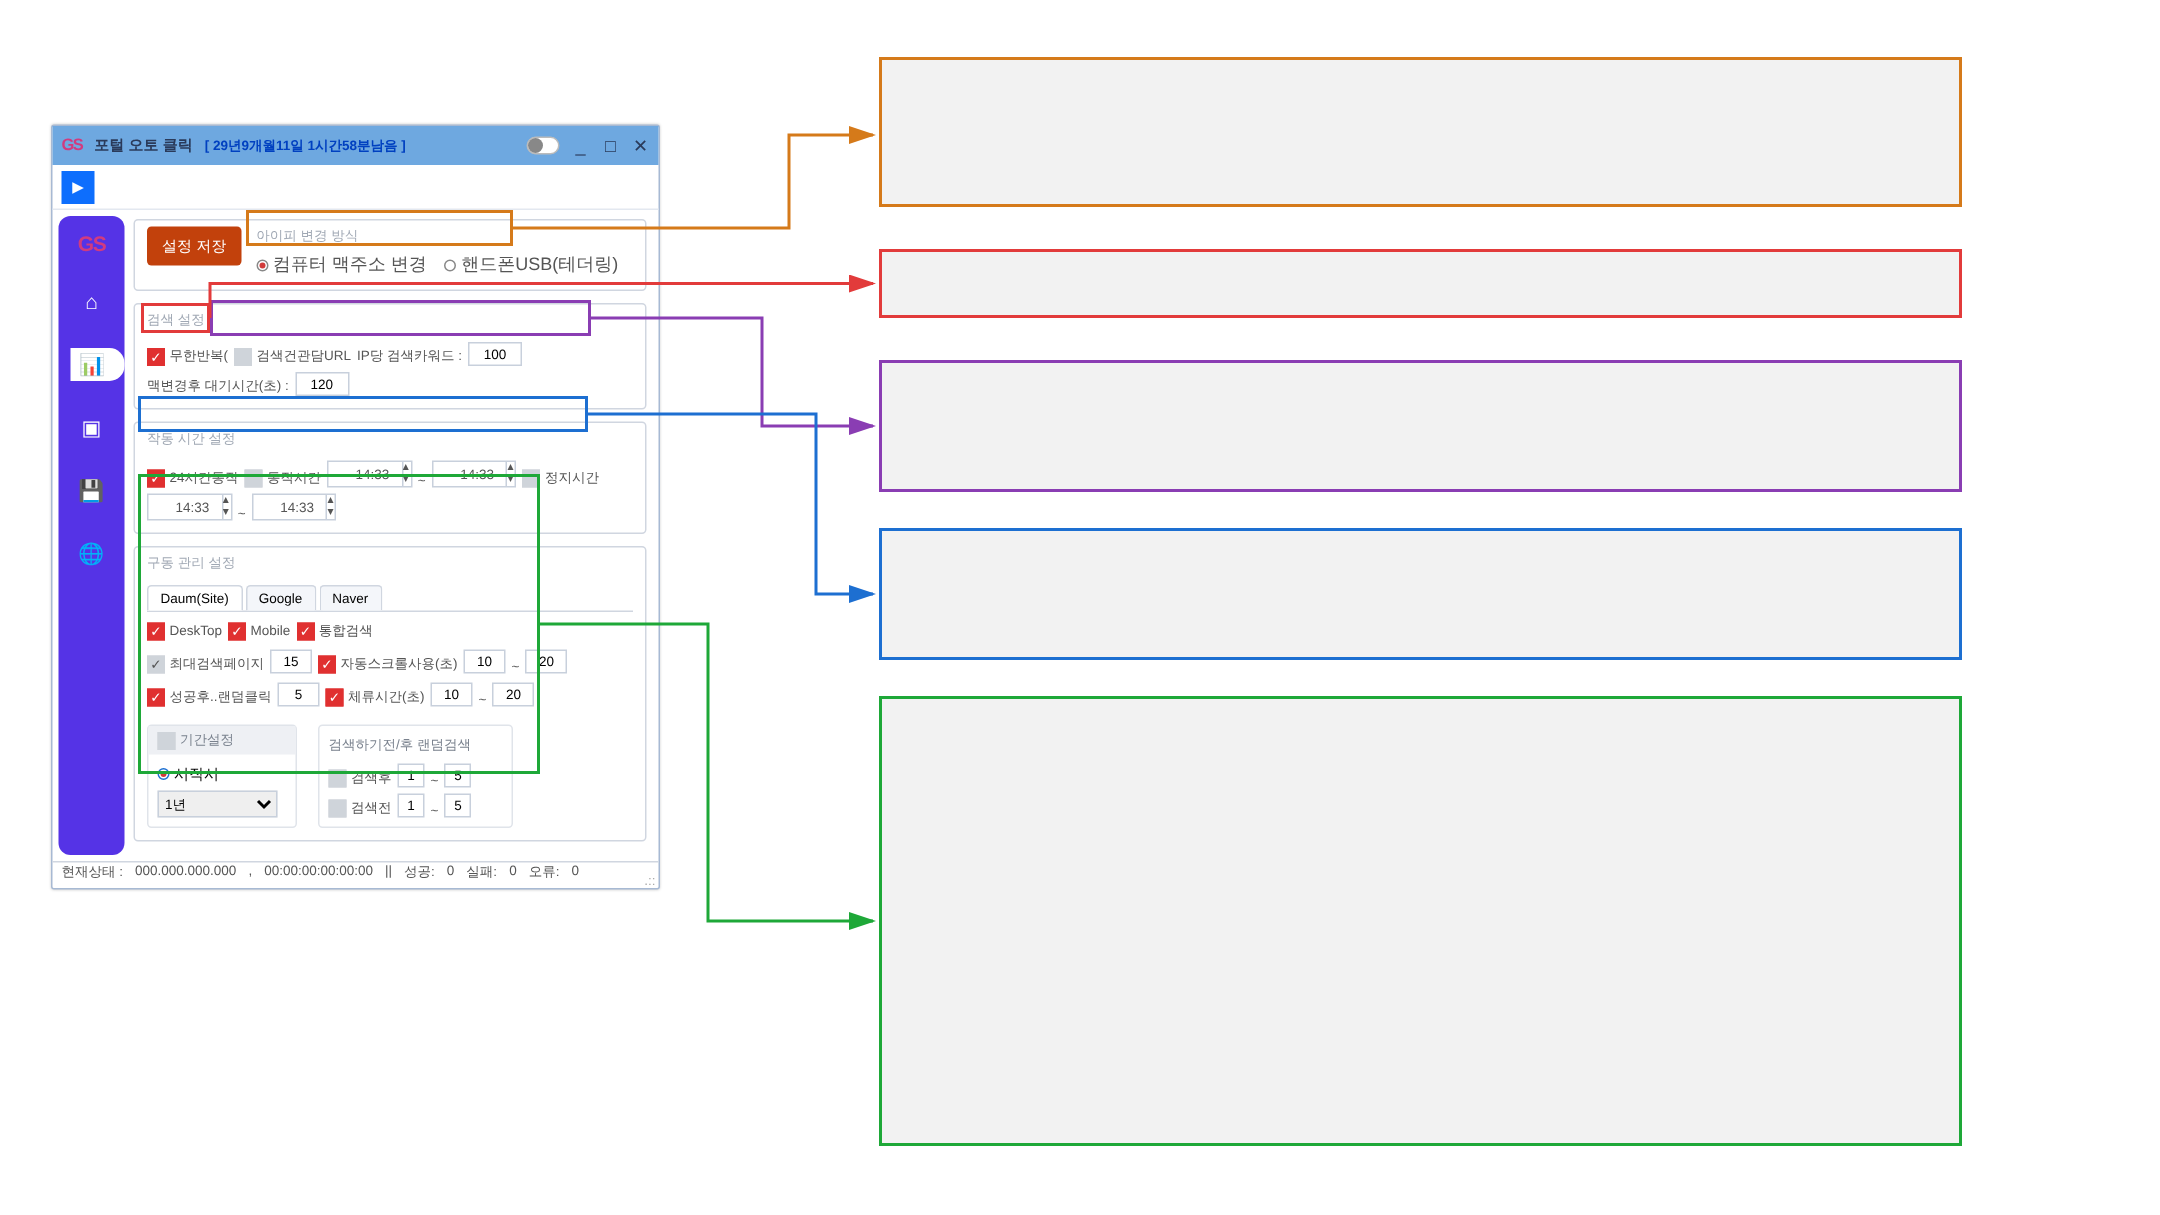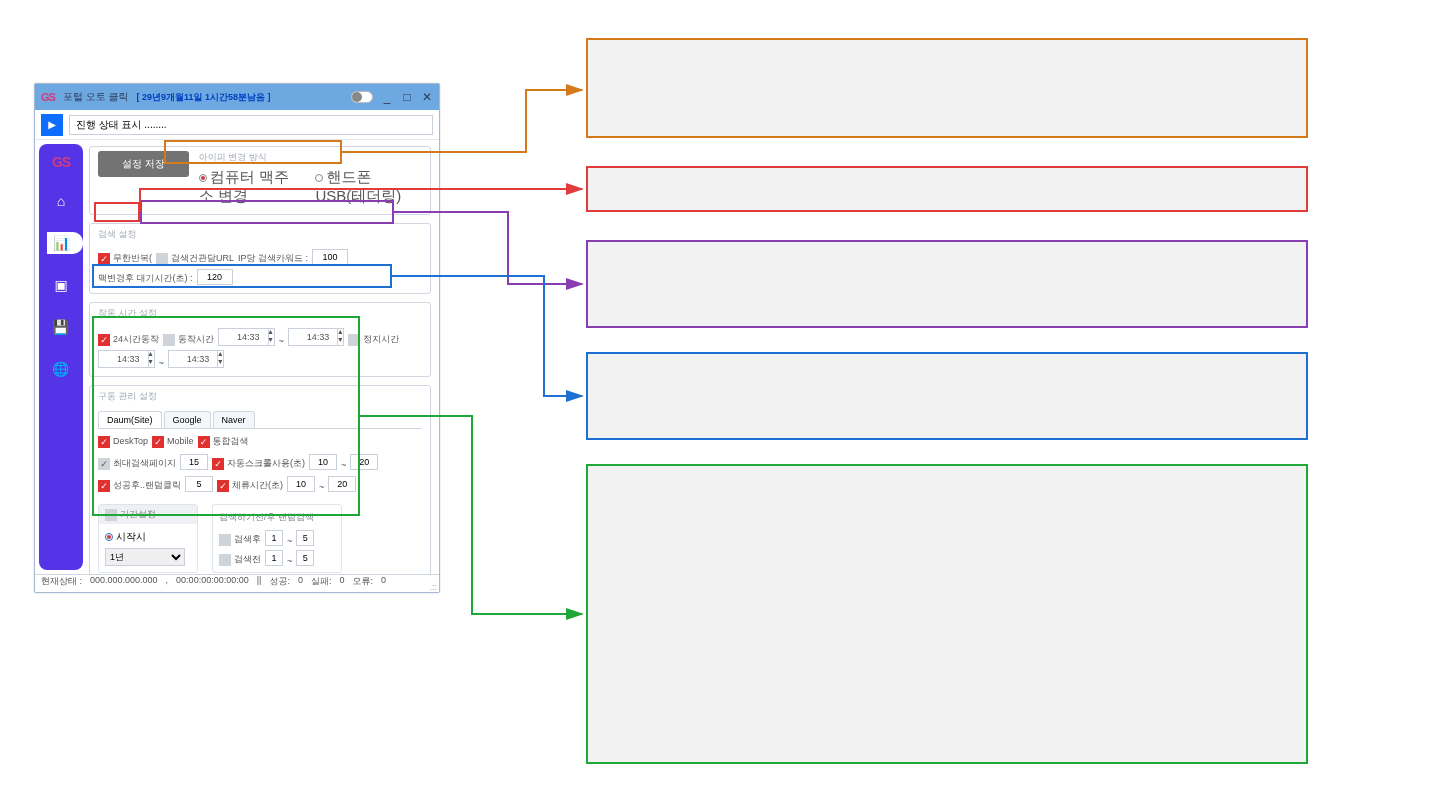--- a/index.html
+++ b/index.html
@@ -10,21 +10,21 @@
     position: absolute; left: 34px; top: 38px; width: 406px; height: 510px;
     border: 1px solid #a7b9d3; background: #fff; border-radius: 2px;
     box-shadow: 0 0 2px rgba(0,0,0,0.2);
     margin-top: 45px;
   }
   .titlebar {
     height: 26px; background: #6ea8e0; display: flex; align-items: center;
     padding: 0 6px; gap: 8px; color: #333; font-size: 10px;
   }
   .logo { font-weight: bold; color: #d13b7f; font-size: 11px; letter-spacing: -1px; }
-  .app-title { color: #2a3a5a; font-weight: normal; font-size: 10px; text-align: center; }
+  .app-title { color: #2a3a5a; font-weight: bold; font-size: 10px; text-align: center; }
   .countdown { color: #0040c0; font-weight: bold; font-size: 9px; }
   .tb-spacer { flex: 1; }
   .tb-toggle { width: 22px; height: 12px; background: #fff; border-radius: 6px; position: relative; border:1px solid #bbb;}
   .tb-toggle::after { content:''; width:10px;height:10px;border-radius:50%;background:#888;position:absolute;left:0;top:0;}
   .win-btn { width: 12px; text-align:center; cursor:pointer; font-size:12px; color:#2a3a5a;}
 
   .toolbar-row { height: 30px; display:flex; align-items:center; gap:6px; padding:4px 6px; border-bottom:1px solid #e3e8f0;}
   .play-btn { width:22px; height:22px; background:#0d6efd; color:#fff; display:flex; align-items:center; justify-content:center; font-size:10px;}
   .status-input { flex:1; height:20px; border:1px solid #c8d0dc; padding:0 6px; font-size:10px;}
 
@@ -32,22 +32,22 @@
   .sidebar { width: 44px; background:#5533e6; border-radius:8px; margin:4px 4px 4px 4px; display:flex; flex-direction:column; align-items:center; padding-top:10px; gap:20px;}
   .sidebar .logo2 { color:#d13b7f; font-weight:bold; font-size:14px; letter-spacing:-1px;}
   .nav-icon { width:22px;height:22px; display:flex; align-items:center; justify-content:center; color:#fff; font-size:14px;}
   .nav-icon.active { background:#fff; color:#5533e6; border-radius:0 10px 10px 0; width:36px; margin-left:8px; justify-content:flex-start; padding-left:6px;}
 
   .panels { flex:1; padding:6px 8px 6px 2px; overflow:hidden; }
   .panel { border:1px solid #d0d6e0; border-radius:3px; margin-bottom:8px; background:#fff;}
   .panel-head { font-size:9px; color:#a0a8b4; padding:4px 8px;}
   .panel-body { padding:4px 8px 8px 8px; }
 
-  .dark-btn { background:#737373; color:#fff; padding:6px 24px; font-size:10px; border-radius:3px; display:inline-block;}
-  .radio-row { display:flex; gap:12px; align-items:center; font-size:15px; color:#555;}
+  .dark-btn { background:#c2410c; color:#fff; padding:6px 10px; font-size:10px; border-radius:3px; display:inline-block;}
+  .radio-row { display:flex; gap:12px; align-items:center; font-size:12px; color:#555;}
   .radio-dot { width:8px;height:8px;border:1px solid #888;border-radius:50%; display:inline-block; vertical-align:middle; margin-right:3px; position:relative;}
   .radio-dot.checked::after{content:'';position:absolute;left:1px;top:1px;width:4px;height:4px;border-radius:50%;background:#d13b3b;}
 
   .chkbox { width:12px;height:12px;display:inline-flex;align-items:center;justify-content:center;font-size:9px;vertical-align:middle;border:1px solid #888;margin-right:3px;}
   .chkbox.red { background:#e03030; color:#fff; border-color:#e03030;}
   .chkbox.grey { background:#cfd4da; border-color:#cfd4da;}
 
   .inline-row { display:flex; align-items:flex-end; gap:4px; font-size:9px; color:#555; flex-wrap:wrap;}
   .inline-row .lbl { white-space:nowrap;}
   .mini-input { width:28px; height:16px; border:1px solid #c8d0dc; font-size:9px; text-align:center;}
@@ -94,21 +94,20 @@
     <span class="countdown">[  29년9개월11일 1시간58분남음  ]</span>
     <span class="tb-spacer"></span>
     <span class="tb-toggle"></span>
     <span class="win-btn">_</span>
     <span class="win-btn">□</span>
     <span class="win-btn">✕</span>
   </div>
 
   <div class="toolbar-row">
     <div class="play-btn">▶</div>
-    <input class="status-input" value="진행 상태 표시 ........" style="">
   </div>
 
   <div class="body">
 
     <div class="sidebar">
       <span class="logo2">GS</span>
       <span class="nav-icon">⌂</span>
       <span class="nav-icon active">📊</span>
       <span class="nav-icon">▣</span>
       <span class="nav-icon">💾</span>

